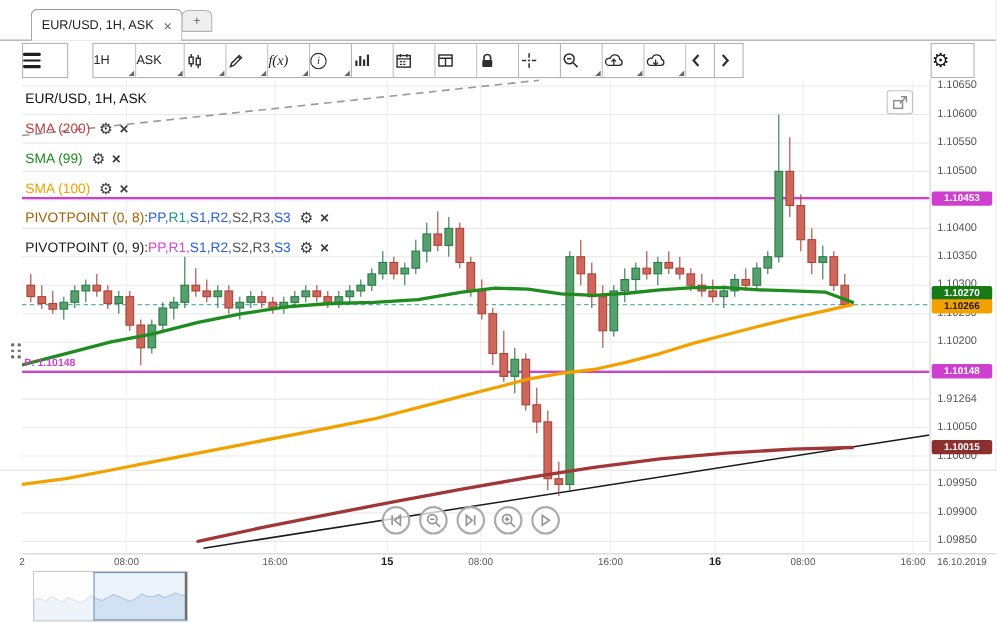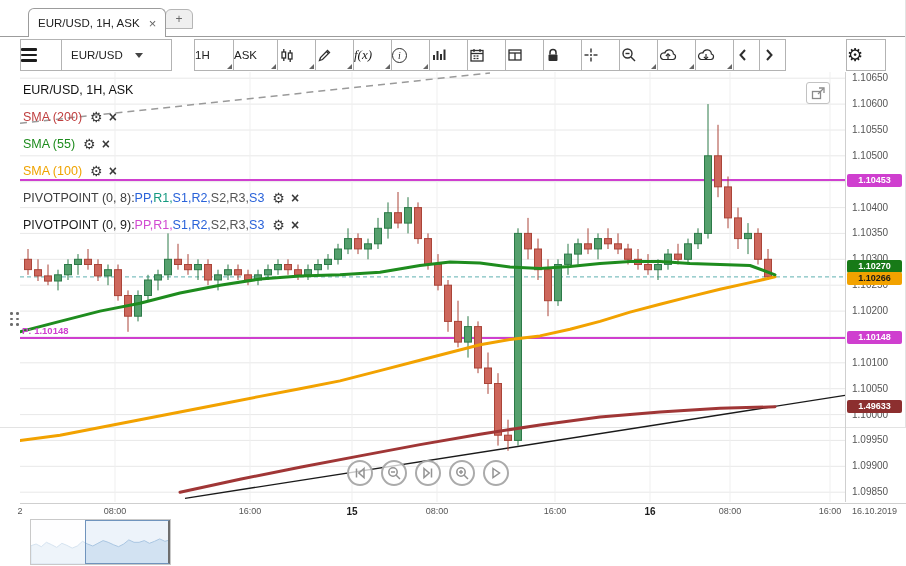--- a/index.html
+++ b/index.html
@@ -84,24 +84,20 @@
   </div>
 
   <div class="toolbar">
     <div class="tgroup">
       <button class="tbtn w42">
         <span class="hamburger">
             <i></i>
             <i></i>
             <i></i>
           </span>
-      </button>
-      <button class="tbtn w110">
-        <span>EUR/USD</span>
-        <span class="caret"></span>
       </button>
     </div>
 
     <div class="tgroup g2">
       <button class="tbtn w40">
         <span>1H</span>
           <span class="corner"></span>
       </button>
       <button class="tbtn w44">
         <span>ASK</span>
@@ -427,31 +423,31 @@
         <polyline points="0,259.8 40,249.4 80,239.1 120,231.3 160,221.0 200,213.2 240,207.0 280,203.9 320,202.8 360,200.3 400,193.5 430,189.9 460,190.9 490,195.1 520,196.6 550,194.6 580,191.5 610,189.4 640,189.4 670,191.5 700,192.5 730,193.5 755,202.8" fill="none" stroke="#1e8c1e" stroke-width="3" stroke-linejoin="round" stroke-linecap="round"></polyline>
       </svg>
     <div id="legend">
         <div class="lg-row lg-title">EUR/USD, 1H, ASK</div>
         <div class="lg-row">
           <span style="color: rgb(192, 64, 64);">SMA (200)</span>
           <span class="lg-gear">⚙</span>
           <span class="lg-x">×</span>
         </div>
         <div class="lg-row">
-          <span style="color: rgb(30, 140, 30);">SMA (55)</span>
+          <span style="color: rgb(30, 140, 30);">SMA (99)</span>
           <span class="lg-gear">⚙</span>
           <span class="lg-x">×</span>
         </div>
         <div class="lg-row">
           <span style="color: rgb(239, 163, 0);">SMA (100)</span>
           <span class="lg-gear">⚙</span>
           <span class="lg-x">×</span>
         </div>
         <div class="lg-row">
-          <span style="color: #404040;">PIVOTPOINT (0, 8)</span>
+          <span style="color: #a16207;">PIVOTPOINT (0, 8)</span>
           <span style="color: rgb(51, 51, 51);"> : </span>
           <span style="color: rgb(41, 98, 217);">PP, </span>
           <span style="color: rgb(22, 154, 128);">R1, </span>
           <span style="color: rgb(41, 98, 217);">S1, </span>
           <span style="color: rgb(41, 98, 217);">R2, </span>
           <span style="color: rgb(85, 85, 85);">S2, </span>
           <span style="color: rgb(85, 85, 85);">R3, </span>
           <span style="color: rgb(41, 98, 217);">S3</span>
           <span class="lg-gear">⚙</span>
           <span class="lg-x">×</span>
@@ -476,31 +472,31 @@
         <div class="ptick" style="top: 27px;">1.10600</div>
         <div class="ptick" style="top: 53px;">1.10550</div>
         <div class="ptick" style="top: 79px;">1.10500</div>
         <div class="ptick" style="top: 105px;">1.10450</div>
         <div class="ptick" style="top: 131px;">1.10400</div>
         <div class="ptick" style="top: 156px;">1.10350</div>
         <div class="ptick" style="top: 182px;">1.10300</div>
         <div class="ptick" style="top: 208px;">1.10250</div>
         <div class="ptick" style="top: 234px;">1.10200</div>
         <div class="ptick" style="top: 260px;">1.10150</div>
-        <div class="ptick" style="top: 286px;">1.10100</div>
+        <div class="ptick" style="top: 286px;">1.91264</div>
         <div class="ptick" style="top: 312px;">1.10050</div>
         <div class="ptick" style="top: 338px;">1.10000</div>
         <div class="ptick" style="top: 363px;">1.09950</div>
         <div class="ptick" style="top: 389px;">1.09900</div>
         <div class="ptick" style="top: 415px;">1.09850</div>
         <div class="badge" style="top: 102px; background: rgb(207, 63, 207); color: rgb(255, 255, 255);">1.10453</div>
         <div class="badge" style="top: 188px; background: rgb(23, 122, 23); color: rgb(255, 255, 255);">1.10270</div>
         <div class="badge" style="top: 200px; background: rgb(242, 162, 0); color: rgb(26, 26, 26);">1.10266</div>
         <div class="badge" style="top: 259px; background: rgb(207, 63, 207); color: rgb(255, 255, 255);">1.10148</div>
-        <div class="badge" style="top: 328px; background: rgb(140, 47, 47); color: rgb(255, 255, 255);">1.49633</div>
+        <div class="badge" style="top: 328px; background: rgb(140, 47, 47); color: rgb(255, 255, 255);">1.10015</div>
       </div>
     <div id="time-axis">
       <span class="tdate">16.10.2019</span>
     <div class="ttick" style="left: 0px;">2</div>
         <div class="ttick" style="left: 95px;">08:00</div>
         <div class="ttick" style="left: 230px;">16:00</div>
         <div class="ttick bold" style="left: 332px;">15</div>
         <div class="ttick" style="left: 417px;">08:00</div>
         <div class="ttick" style="left: 535px;">16:00</div>
         <div class="ttick bold" style="left: 630px;">16</div>

